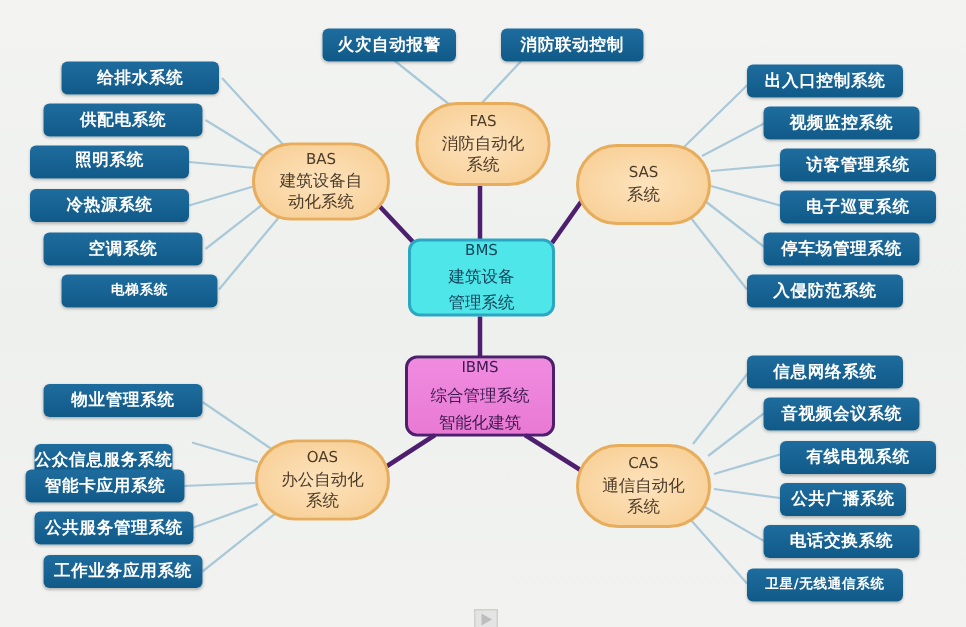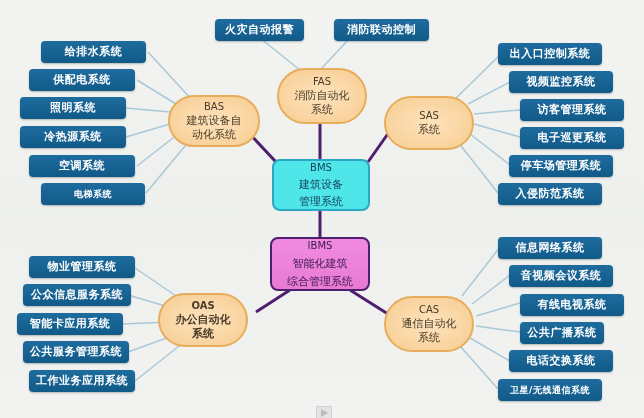--- a/index.html
+++ b/index.html
@@ -100,21 +100,21 @@
 <div class="leaf" style="left:334px;top:19px;width:95px;">消防联动控制</div>
 
 <div class="leaf" style="left:498px;top:43px;width:104px;">出入口控制系统</div>
 <div class="leaf" style="left:509px;top:71px;width:104px;">视频监控系统</div>
 <div class="leaf" style="left:520px;top:99px;width:104px;">访客管理系统</div>
 <div class="leaf" style="left:520px;top:127px;width:104px;">电子巡更系统</div>
 <div class="leaf" style="left:509px;top:155px;width:104px;">停车场管理系统</div>
 <div class="leaf" style="left:498px;top:183px;width:104px;">入侵防范系统</div>
 
 <div class="leaf" style="left:29px;top:256px;width:106px;">物业管理系统</div>
-<div class="leaf" style="left:23px;top:284px;width:108px;">公众信息服务系统</div>
+<div class="leaf" style="left:23px;top:296px;width:92px;">公众信息服务系统</div>
 <div class="leaf" style="left:17px;top:313px;width:106px;">智能卡应用系统</div>
 <div class="leaf" style="left:23px;top:341px;width:106px;">公共服务管理系统</div>
 <div class="leaf" style="left:29px;top:370px;width:106px;">工作业务应用系统</div>
 
 <div class="leaf" style="left:498px;top:237px;width:104px;">信息网络系统</div>
 <div class="leaf" style="left:509px;top:265px;width:104px;">音视频会议系统</div>
 <div class="leaf" style="left:520px;top:294px;width:104px;">有线电视系统</div>
 <div class="leaf" style="left:520px;top:322px;width:84px;">公共广播系统</div>
 <div class="leaf" style="left:509px;top:350px;width:104px;">电话交换系统</div>
 <div class="leaf small" style="left:498px;top:379px;width:104px;">卫星/无线通信系统</div>
@@ -126,35 +126,35 @@
 </div>
 <div class="hub" style="left:277px;top:68px;width:86px;height:52px;">
   <span class="code">FAS</span>
   <span>消防自动化</span>
   <span>系统</span>
 </div>
 <div class="hub" style="left:384px;top:96px;width:86px;height:50px;">
   <span class="code">SAS</span>
   <span>系统</span>
 </div>
-<div class="hub" style="left:158px;top:293px;width:86px;height:50px;font-weight:bold;">
+<div class="hub" style="left:170px;top:293px;width:86px;height:50px;">
   <span class="code">OAS</span>
   <span>办公自动化</span>
   <span>系统</span>
 </div>
 <div class="hub" style="left:384px;top:296px;width:86px;height:52px;">
   <span class="code">CAS</span>
   <span>通信自动化</span>
   <span>系统</span>
 </div>
 
 <div class="core bms" style="left:272px;top:159px;width:94px;height:48px;">
   <span class="code">BMS</span>
   <span>建筑设备</span>
   <span>管理系统</span>
 </div>
 <div class="core ibms" style="left:270px;top:237px;width:96px;height:50px;">
   <span class="code">IBMS</span>
+  <span>综合管理系统</span>
   <span>智能化建筑</span>
-  <span>综合管理系统</span>
 </div>
 
 <div class="play-icon"></div>
 
 </body></html>

